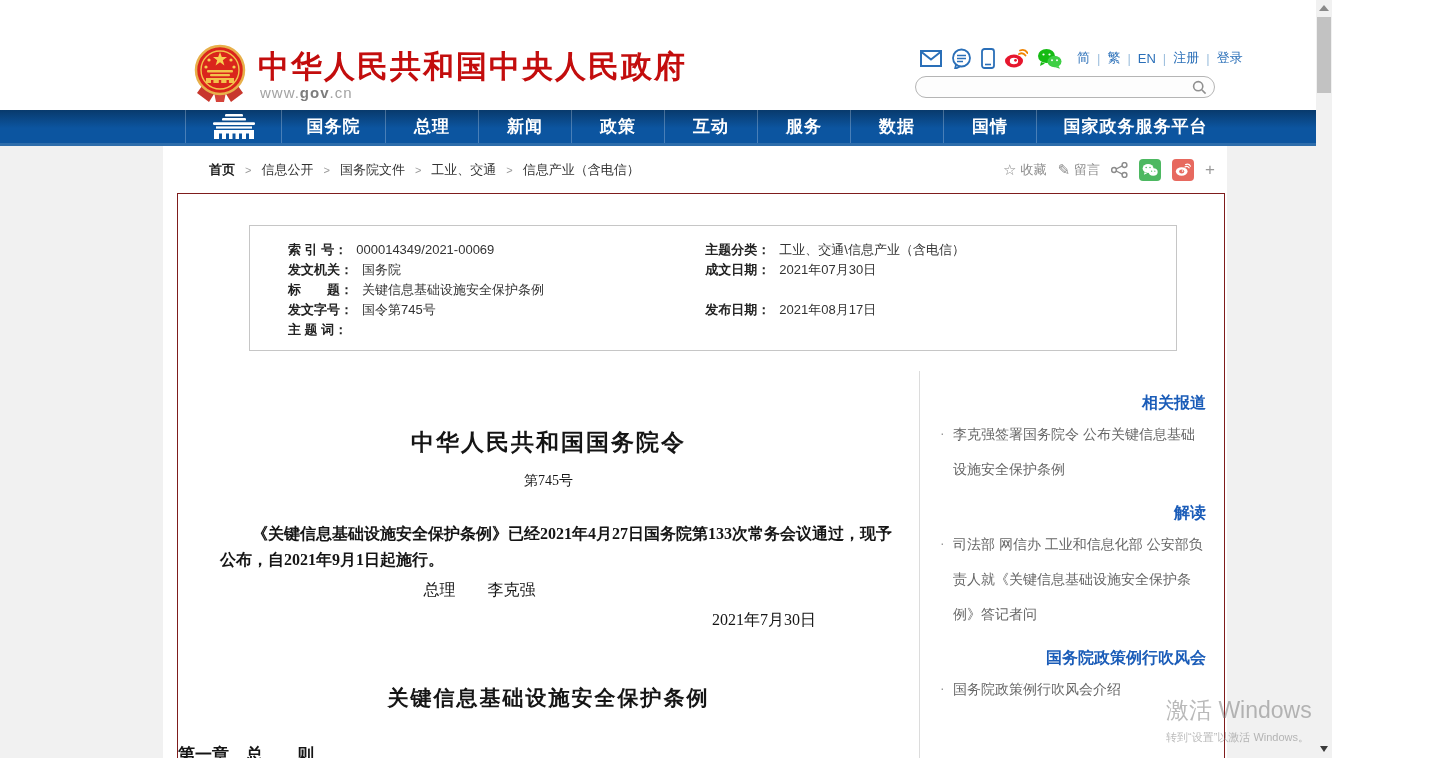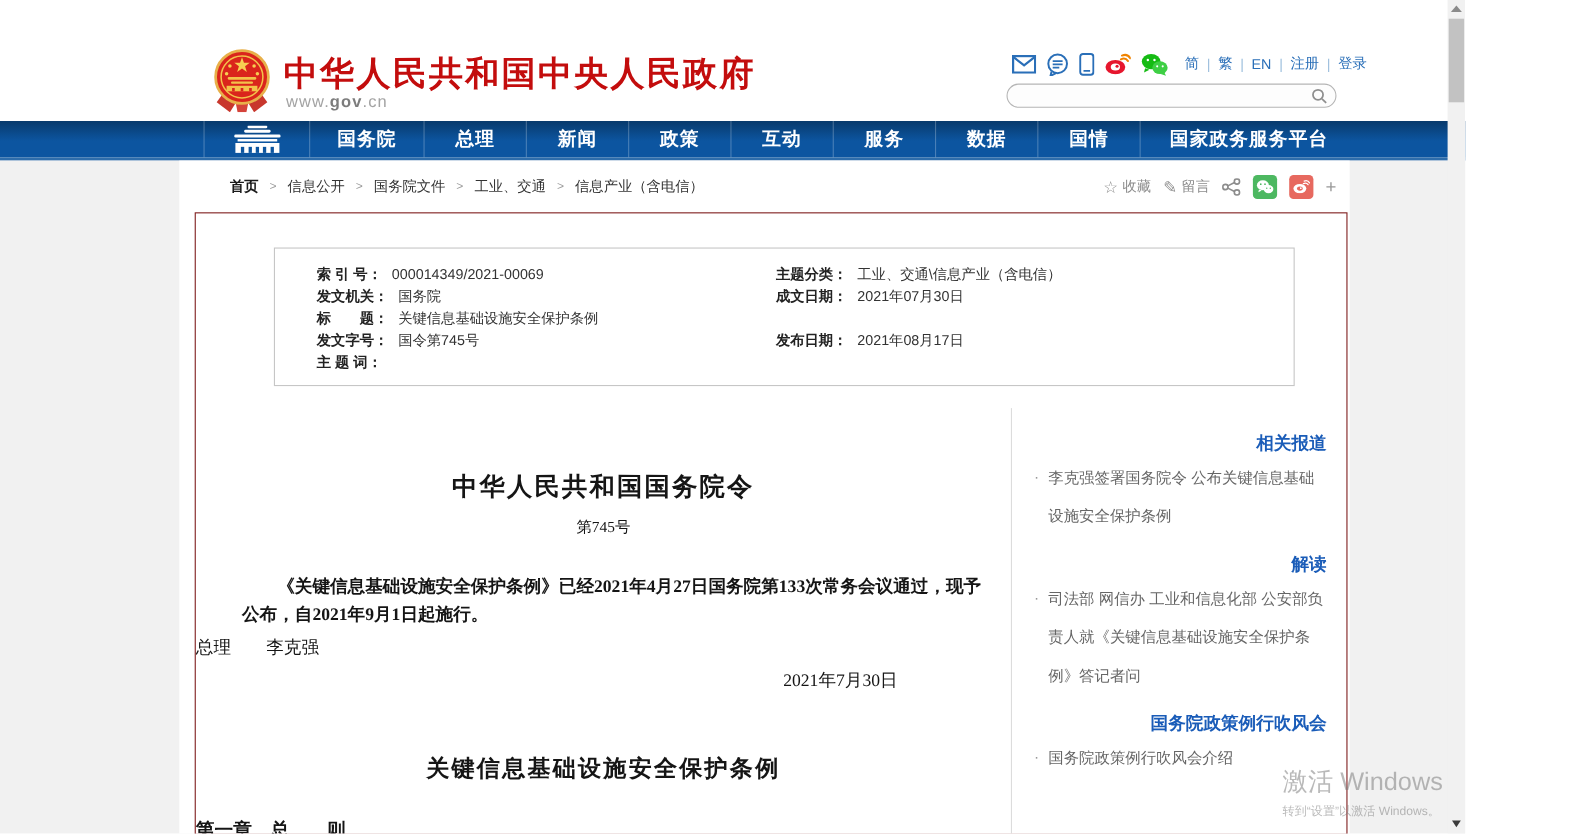--- a/index.html
+++ b/index.html
@@ -55,21 +55,21 @@
   .meta-col.right { flex:1; }
   .meta-row { display:flex; line-height:20px; min-height:20px; font-size:13px; color:#333; }
   .meta-label { font-weight:bold; white-space:pre; color:#222; }
   .meta-value { margin-left:9px; white-space:pre; }
 
   .body-flex { display:flex; margin-top:20px; align-items:stretch; height:446px; }
   .doc-area { flex:1; font-family:"Liberation Serif","DejaVu Serif",serif; color:#151515; }
   .decree-title { margin-top:56px; text-align:center; font-size:23px; font-weight:bold; letter-spacing:2px; line-height:32px; }
   .decree-no { margin-top:12px; text-align:center; font-size:14px; line-height:20px; }
   .doc-paragraph { margin:30px 24px 0 42px; text-indent:2em; font-size:16px; line-height:26px;font-weight:bold; }
-  .signer { margin-top:6px; text-align:left; padding-right:138px; font-size:16px; line-height:22px; white-space:pre; }
+  .signer { margin-top:6px; text-align:center; padding-right:138px; font-size:16px; line-height:22px; white-space:pre; }
   .sign-date { margin-top:8px; text-align:right; padding-right:103px; font-size:16px; line-height:22px; }
   .law-title { margin-top:52px; text-align:center; font-size:21px; font-weight:bold; letter-spacing:2px; line-height:30px; }
   .chapter { margin-top:30px; text-align:left; font-size:17px; font-weight:bold; line-height:24px; white-space:pre; }
 
   .sidebar { width:305px; border-left:1px solid #dcdcdc; padding:6px 18px 0 20px; }
   .side-heading { color:#1a5cb8; font-size:16px; font-weight:bold; margin-top:16px; cursor:pointer;text-align:right; }
   .side-item { position:relative; padding-left:13px; color:#666; font-size:14px; line-height:35px; margin-top:3px; cursor:pointer; }
   .side-item .bullet { position:absolute; left:0; top:-1px; color:#999; font-size:14px; }
 
   

